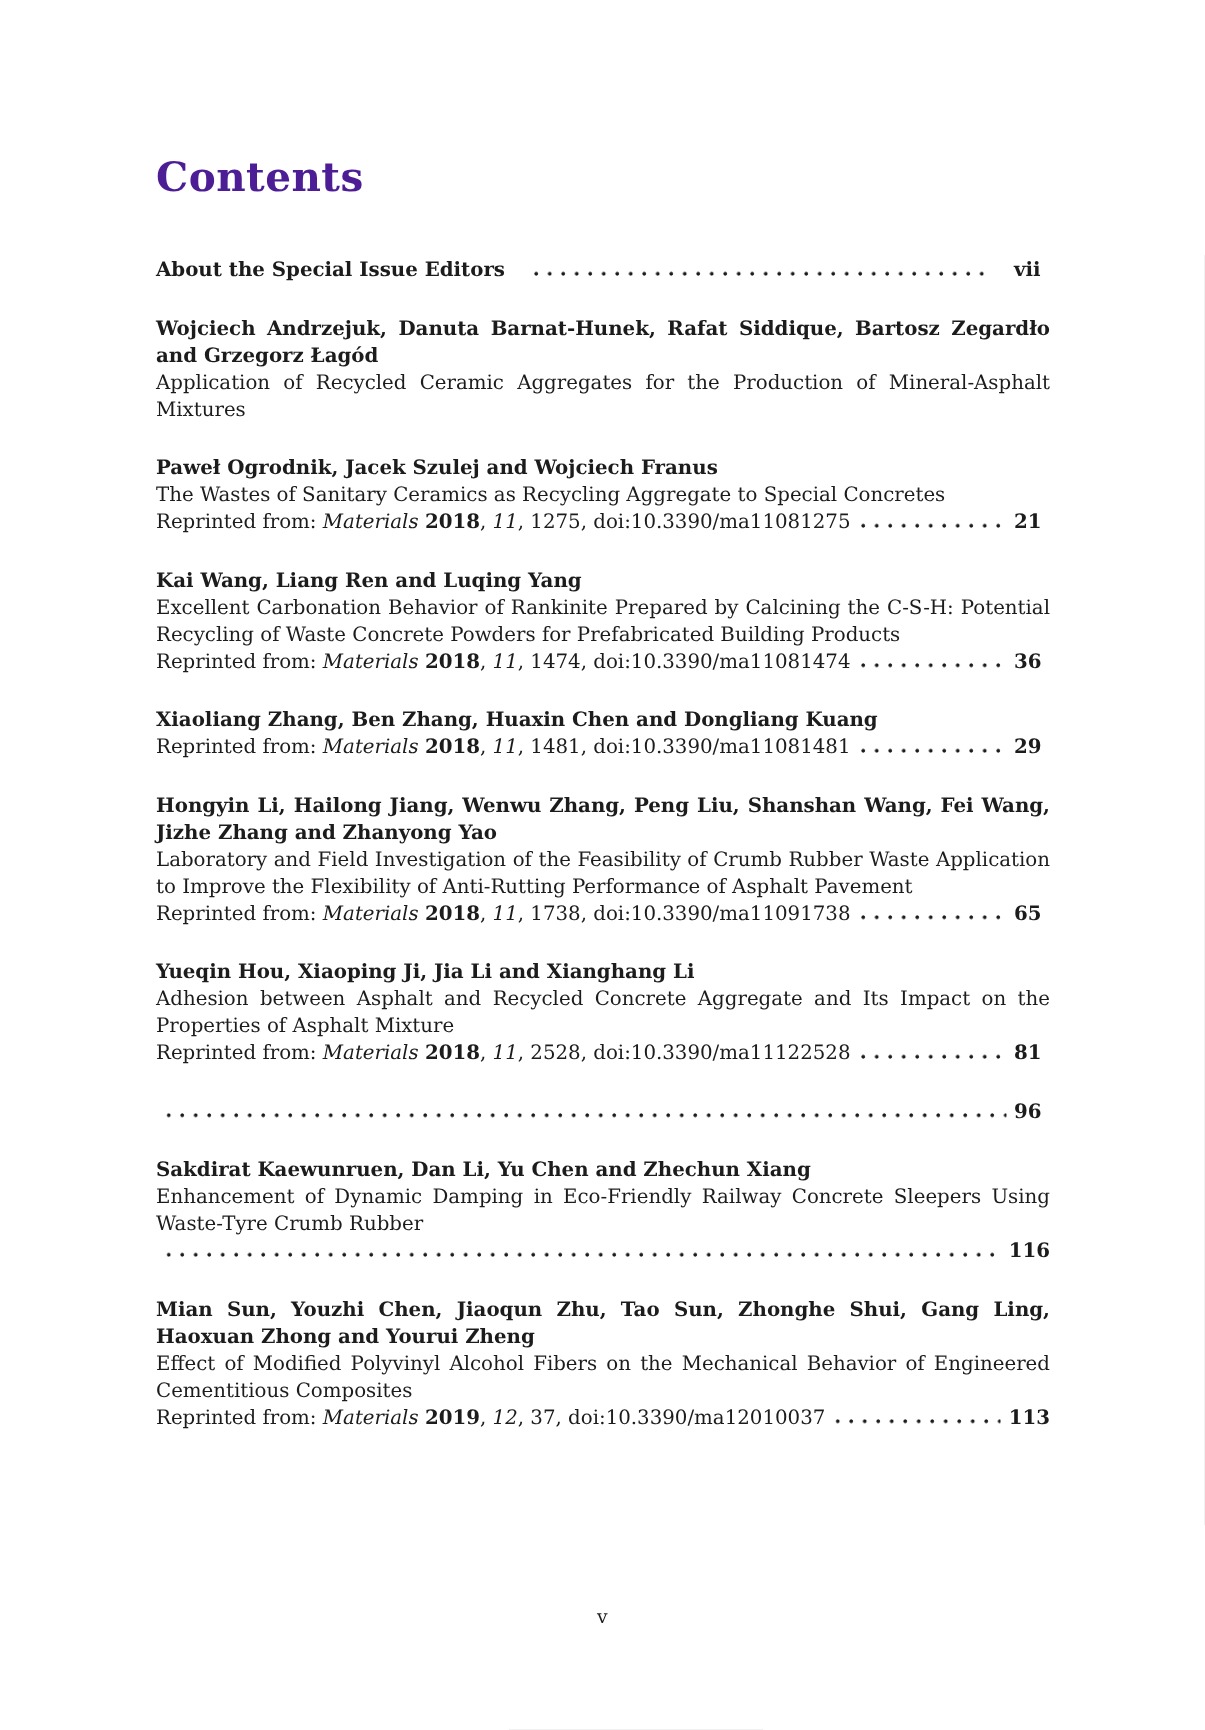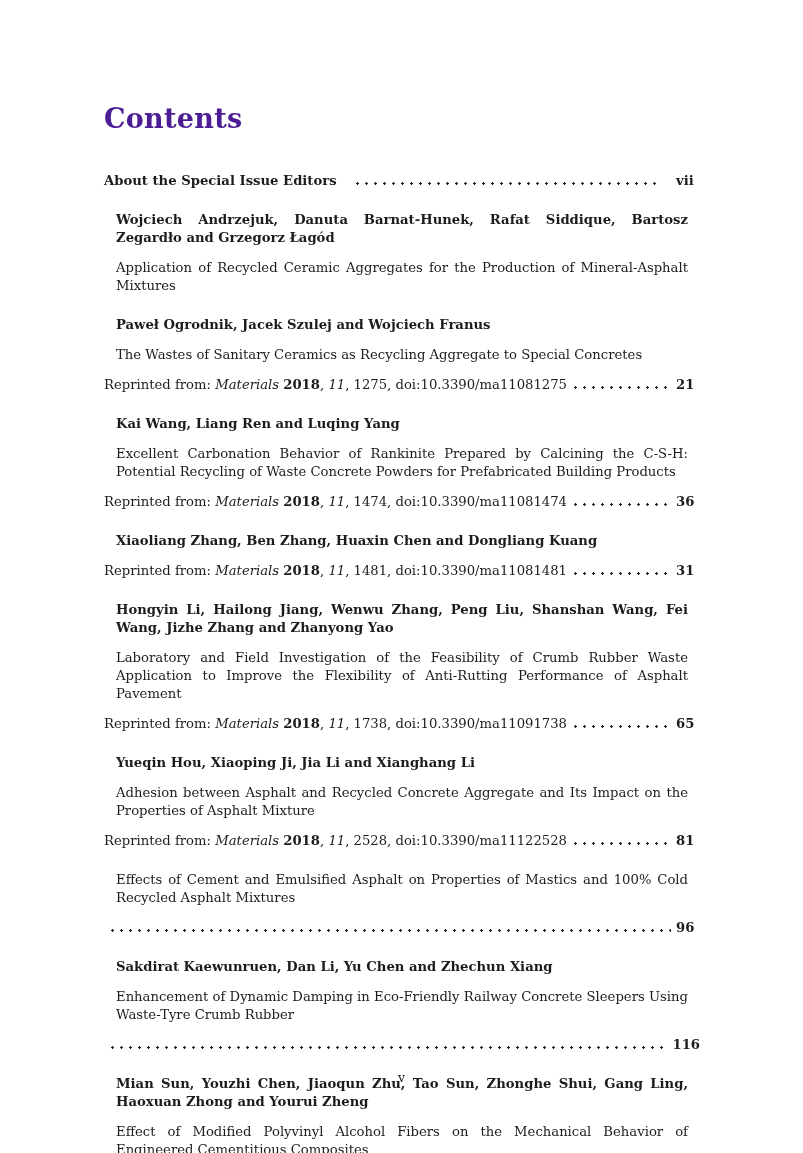--- a/index.html
+++ b/index.html
@@ -10,21 +10,21 @@
     overflow:hidden;
   }
   .content { position:absolute; left:104px; top:110px; width:596px; }
   h1.doc-title {
     font-size:27px; font-weight:700; margin:0 0 44px 0;
     letter-spacing:0.3px; color:#4c1d95;
   }
   .bodytext { font-size:13.2px; line-height:18px; }
   .frontrow { margin-bottom:21px;gap:12px; }
   .entry { margin-bottom:21px; }
-  .entry p { margin:12px; }
+  .entry p { margin:0; }
   .authors { font-weight:700; text-align:justify; }
   .etitle { text-align:justify; }
   .refrow { display:flex; align-items:baseline; width:100%; }
   .reftext { white-space:nowrap; }
   .it { font-style:italic; }
   .bd { font-weight:700; }
   .leader {
     flex:1 1 auto; min-width:16px; height:3px;
     margin:0 5px 0 7px; align-self:baseline;
     background-image:radial-gradient(circle at 1.5px 1.5px, #1c1c1c 1.05px, rgba(0,0,0,0) 1.45px);
@@ -73,21 +73,21 @@
         <span class="leader"></span>
         <span class="pageno">36</span>
       </div>
     </section>
 
     <section class="entry">
       <p class="authors">Xiaoliang Zhang, Ben Zhang, Huaxin Chen and Dongliang Kuang</p>
       <div class="refrow">
         <span class="reftext"><span>Reprinted from:</span> <span class="it">Materials</span> <span class="bd">2018</span><span>, </span><span class="it">11</span><span>, </span><span>1481, doi:10.3390/ma11081481</span></span>
         <span class="leader"></span>
-        <span class="pageno">31</span>
+        <span class="pageno">29</span>
       </div>
     </section>
 
     <section class="entry">
       <p class="authors">Hongyin Li, Hailong Jiang, Wenwu Zhang, Peng Liu, Shanshan Wang, Fei Wang, Jizhe Zhang and Zhanyong Yao</p>
       <p class="etitle">Laboratory and Field Investigation of the Feasibility of Crumb Rubber Waste Application to Improve the Flexibility of Anti-Rutting Performance of Asphalt Pavement</p>
       <div class="refrow">
         <span class="reftext"><span>Reprinted from:</span> <span class="it">Materials</span> <span class="bd">2018</span><span>, </span><span class="it">11</span><span>, </span><span>1738, doi:10.3390/ma11091738</span></span>
         <span class="leader"></span>
         <span class="pageno">65</span>
@@ -98,21 +98,20 @@
       <p class="authors">Yueqin Hou, Xiaoping Ji, Jia Li and Xianghang Li</p>
       <p class="etitle">Adhesion between Asphalt and Recycled Concrete Aggregate and Its Impact on the Properties of Asphalt Mixture</p>
       <div class="refrow">
         <span class="reftext"><span>Reprinted from:</span> <span class="it">Materials</span> <span class="bd">2018</span><span>, </span><span class="it">11</span><span>, </span><span>2528, doi:10.3390/ma11122528</span></span>
         <span class="leader"></span>
         <span class="pageno">81</span>
       </div>
     </section>
 
     <section class="entry">
-      <p class="etitle">Effects of Cement and Emulsified Asphalt on Properties of Mastics and 100% Cold Recycled Asphalt Mixtures</p>
       <div class="refrow">
         <span class="leader"></span>
         <span class="pageno">96</span>
       </div>
     </section>
 
     <section class="entry">
       <p class="authors">Sakdirat Kaewunruen, Dan Li, Yu Chen and Zhechun Xiang</p>
       <p class="etitle">Enhancement of Dynamic Damping in Eco-Friendly Railway Concrete Sleepers Using Waste-Tyre Crumb Rubber</p>
       <div class="refrow">

